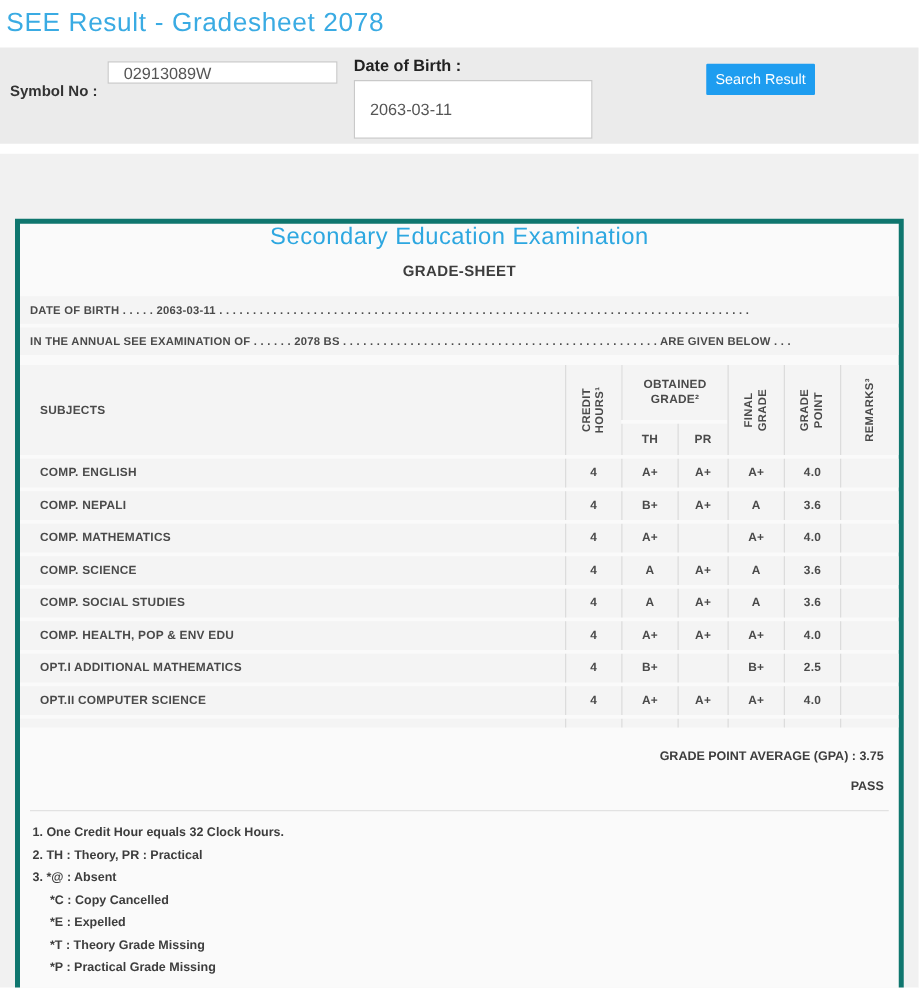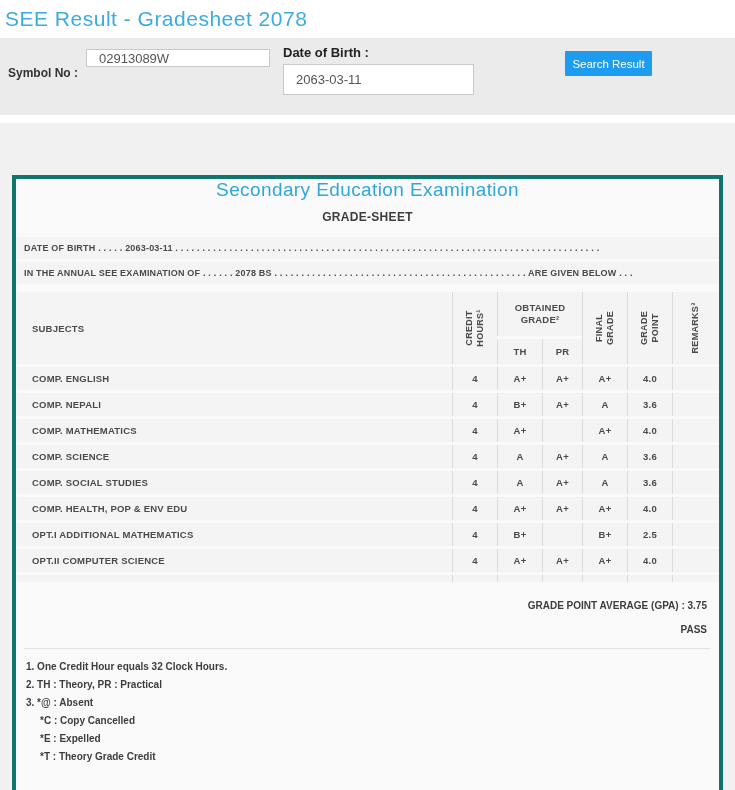--- a/index.html
+++ b/index.html
@@ -32,21 +32,21 @@
     border: 1px solid #c9c9c9; background: #fff;
     padding-left: 12px; font-size: 13px; color: #555;
     font-family: "Liberation Sans", sans-serif;
   }
   .dob-label {
     position: absolute; left: 283px; top: 7px;
     font-size: 13px; font-weight: bold; color: #222;
   }
   .dob-input {
     position: absolute; left: 283px; top: 26px;
-    width: 191px; height: 31px;
+    width: 191px; height: 47px;
     border: 1px solid #c9c9c9; background: #fff;
     padding-left: 12px; font-size: 13px; color: #555;
     font-family: "Liberation Sans", sans-serif;
   }
   .search-btn {
     position: absolute; left: 565px; top: 13px;
     width: 87px; height: 25px;
     background: #1e9df0; color: #fff;
     border: none; border-radius: 1px;
     font-size: 11.5px; font-family: "Liberation Sans", sans-serif;
@@ -269,17 +269,18 @@
       <span>3.75</span>
     </div>
     <div class="pass-line">PASS</div>
 
     <div class="footnotes">
       <div class="fn">1. One Credit Hour equals 32 Clock Hours.</div>
       <div class="fn">2. TH : Theory, PR : Practical</div>
       <div class="fn">3. *@ : Absent</div>
       <div class="fn indent">*C : Copy Cancelled</div>
       <div class="fn indent">*E : Expelled</div>
-      <div class="fn indent">*T : Theory Grade Credit</div>
+      <div class="fn indent">*T : Theory Grade Missing</div>
+      <div class="fn indent">*P : Practical Grade Missing</div>
     </div>
 
   </div>
 </div>
 
 </body></html>

